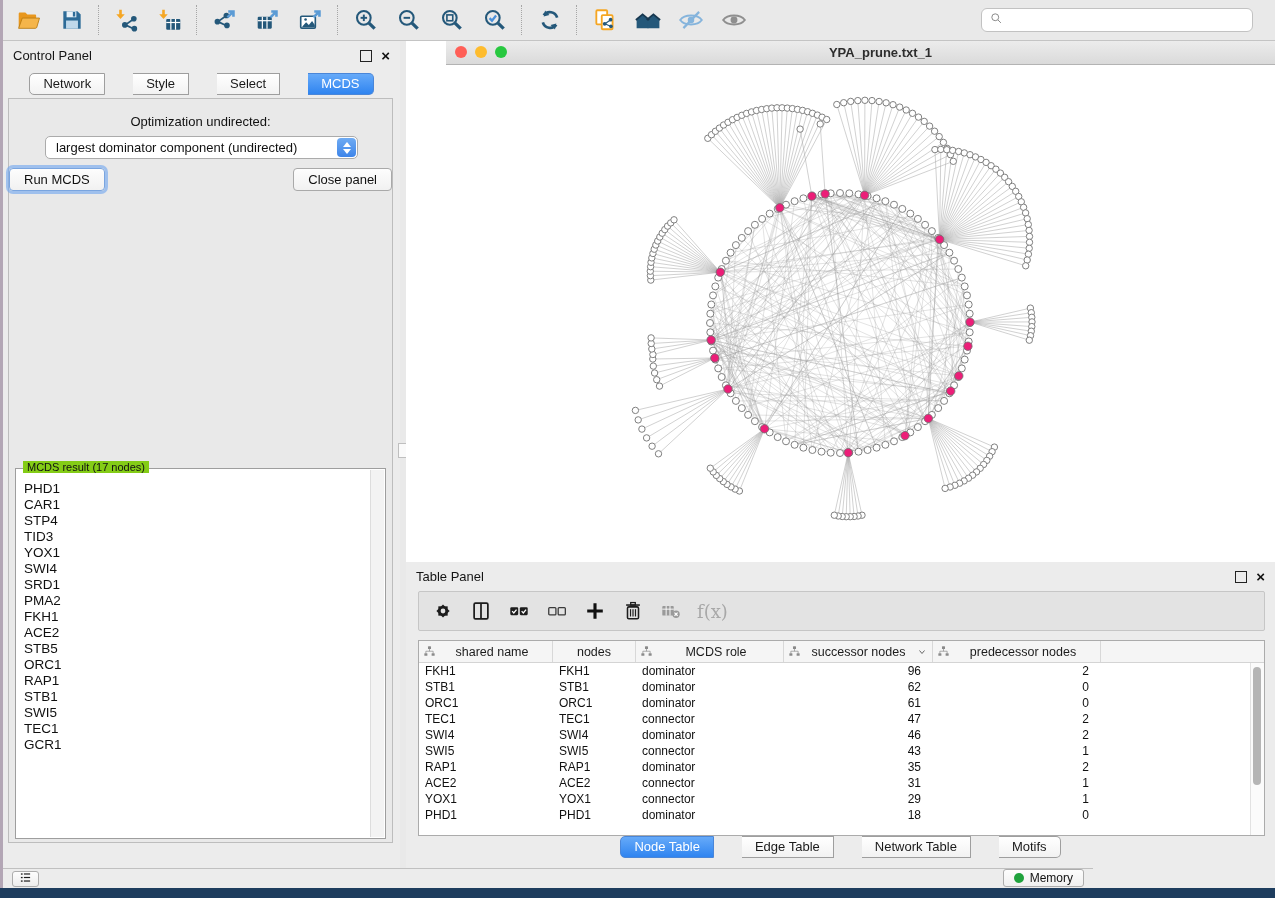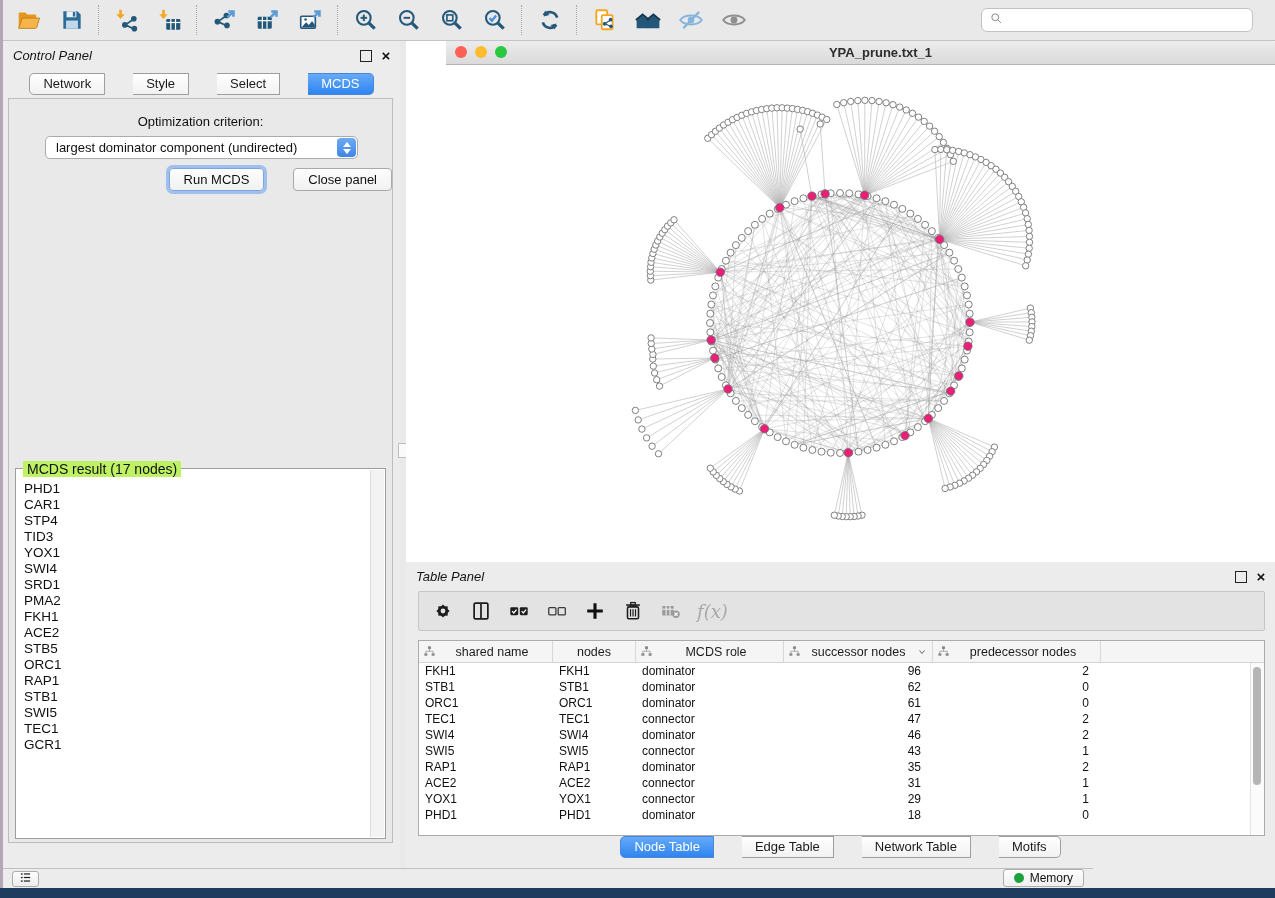--- a/index.html
+++ b/index.html
@@ -14,21 +14,21 @@
   .tb-btn{width:43px;height:34px;display:flex;align-items:center;justify-content:center;background:none;border:none;padding:0;}
   .tb-btn svg{width:26px;height:26px;}
   .tb-sep{width:1px;height:30px;border-left:1px dotted #A6A6A6;margin:0 5px;}
   .search-box{position:absolute;right:22px;top:8px;width:272px;height:24px;background:#fff;border:1px solid #C2C2C2;
               border-radius:6px;display:flex;align-items:center;padding:0 7px;box-sizing:border-box;}
   .search-box svg{width:15px;height:15px;flex:0 0 auto;}
   .search-box input{border:none;outline:none;flex:1;font-size:13px;margin-left:5px;background:transparent;font-family:inherit;}
 
   
   .panel-head{position:absolute;left:0;top:0;right:0;height:29px;display:flex;align-items:center;
-              padding:0 10px;font-size:13px;color:#151515;box-sizing:border-box;font-style:italic;}
+              padding:0 10px;font-size:13px;color:#151515;box-sizing:border-box;}
   .head-controls{margin-left:auto;display:flex;align-items:center;gap:9px;}
   .float-box{width:10px;height:10px;border:1.6px solid #222;display:inline-block;}
   .close-x{font-size:15px;font-weight:700;color:#111;line-height:10px;}
 
   
   .tabs{display:flex;justify-content:center;gap:28px;}
   .tab{height:20px;line-height:20px;padding:0 13px;font-size:13px;color:#1a1a1a;
        background:linear-gradient(#FFFFFF,#F2F2F2);border:1px solid #9E9E9E;border-left:none;white-space:nowrap;}
   .tab:first-child{border-left:1px solid #9E9E9E;border-radius:5px 0 0 5px;}
   .tab:last-child{border-radius:0 5px 5px 0;}
@@ -43,23 +43,23 @@
   .dropdown{position:absolute;left:36px;top:37px;width:313px;height:23px;background:#fff;border:1px solid #ABABAB;
             border-radius:5px;box-sizing:border-box;display:flex;align-items:center;}
   .dropdown .dd-text{flex:1;font-size:13px;color:#111;padding-left:10px;white-space:nowrap;overflow:hidden;}
   .dd-stepper{width:19px;align-self:stretch;margin:1px;border-radius:4px;background:linear-gradient(#6FABF3,#3E85E9);
               display:flex;flex-direction:column;align-items:center;justify-content:center;gap:2px;}
   .dd-up{width:0;height:0;border-left:4px solid transparent;border-right:4px solid transparent;border-bottom:5px solid #fff;}
   .dd-down{width:0;height:0;border-left:4px solid transparent;border-right:4px solid transparent;border-top:5px solid #fff;}
   .btn{height:23px;border:1px solid #A9A9A9;border-radius:4px;background:linear-gradient(#FDFDFD,#F1F1F1);
        font-size:13px;color:#111;padding:0 14px;font-family:inherit;}
   .btn.focused{box-shadow:0 0 0 3px rgba(110,165,240,.6);border-color:#7AA5DF;}
-  .btn-row{position:absolute;top:69px;left:0;width:100%;display:flex;justify-content:flex-end;gap:29px;}
+  .btn-row{position:absolute;top:69px;left:0;width:100%;display:flex;justify-content:space-between;gap:13px;}
   .result-box{position:absolute;left:6px;top:369px;width:371px;height:371px;border:1px solid #9E9E9E;background:#fff;box-sizing:border-box;}
-  .result-label{position:absolute;top:-8px;left:7px;background:#bef264;padding:0 4px;font-size:14px;color:#111;}
+  .result-label{position:absolute;top:-8px;left:7px;background:#84cc16;padding:0 4px;font-size:11px;color:#111;}
   .result-list{list-style:none;margin:0;padding:12px 0 0 8px;font-size:13.5px;color:#101010;}
   .result-list li{line-height:16px;}
   .result-scroll{position:absolute;top:1px;right:1px;bottom:1px;width:13px;background:#F3F3F3;border-left:1px solid #DDD;}
 
   
   .v-splitter{position:absolute;left:400px;top:41px;width:6px;height:827px;background:#E9E9E9;border-right:1px solid #A9A9A9;}
   .v-grip{position:absolute;left:-2px;top:402px;width:9px;height:13px;background:#FAFAFA;border:1px solid #BFBFBF;}
 
   
   .network-window{position:absolute;left:406px;top:41px;width:869px;height:521px;background:#fff;padding-left:40px;}
@@ -68,21 +68,21 @@
   .traffic{position:absolute;left:9px;top:5px;display:flex;gap:8px;}
   .dot{width:12px;height:12px;border-radius:50%;}
   .nw-canvas{position:absolute;left:0;top:24px;width:869px;height:497px;background:#fff;}
 
   
   .table-panel{position:absolute;left:406px;top:562px;width:869px;height:306px;background:#ECECEC;}
   .tp-toolbar{position:absolute;left:12px;top:29px;right:10px;height:40px;background:#E3E3E3;border:1px solid #C6C6C6;
               border-radius:2px;display:flex;align-items:center;padding-left:12px;gap:15px;box-sizing:border-box;}
   .tp-toolbar .tpi{width:23px;height:23px;display:flex;align-items:center;justify-content:center;background:none;border:none;padding:0;}
   .tp-toolbar svg{width:22px;height:22px;}
-  .fx-label{font-family:"DejaVu Serif",serif;font-style:italic;font-size:18px;color:#A8A8A8;}
+  .fx-label{font-family:"DejaVu Serif",serif;font-size:18px;color:#A8A8A8;}
   .tp-table{position:absolute;left:12px;top:78px;right:10px;height:196px;background:#fff;border:1px solid #ABABAB;box-sizing:border-box;overflow:hidden;}
   .thead{display:flex;height:21px;background:#F5F5F5;border-bottom:1px solid #D4D4D4;}
   .th{display:flex;align-items:center;border-right:1px solid #D8D8D8;font-size:12.5px;color:#1c1c1c;
       box-sizing:border-box;padding:0 4px;position:relative;}
   .th .th-label{flex:1;text-align:center;}
   .th svg.tree{width:13px;height:13px;flex:0 0 auto;}
   .th svg.sort{width:12px;height:12px;flex:0 0 auto;}
   .trow{display:flex;height:16px;font-size:12px;color:#111;}
   .td{box-sizing:border-box;padding:0 6px;white-space:nowrap;overflow:hidden;line-height:16px;}
   .td.num{text-align:right;padding-right:12px;}
@@ -273,21 +273,21 @@
         <span class="close-x">×</span>
       </span>
     </div>
     <div class="tabs cp-tabs" id="cp-tabs">
         <div class="tab">Network</div>
         <div class="tab">Style</div>
         <div class="tab">Select</div>
         <div class="tab active">MCDS</div>
       </div>
     <div class="cp-body">
-      <div class="opt-label">Optimization criterion:</div>
+      <div class="opt-label">Optimization undirected:</div>
       <div class="dropdown">
         <span class="dd-text">largest dominator component (undirected)</span>
         <span class="dd-stepper">
             <span class="dd-up"></span>
             <span class="dd-down"></span>
           </span>
       </div>
       <div class="btn-row">
         <button class="btn focused">Run MCDS</button>
         <button class="btn">Close panel</button>

